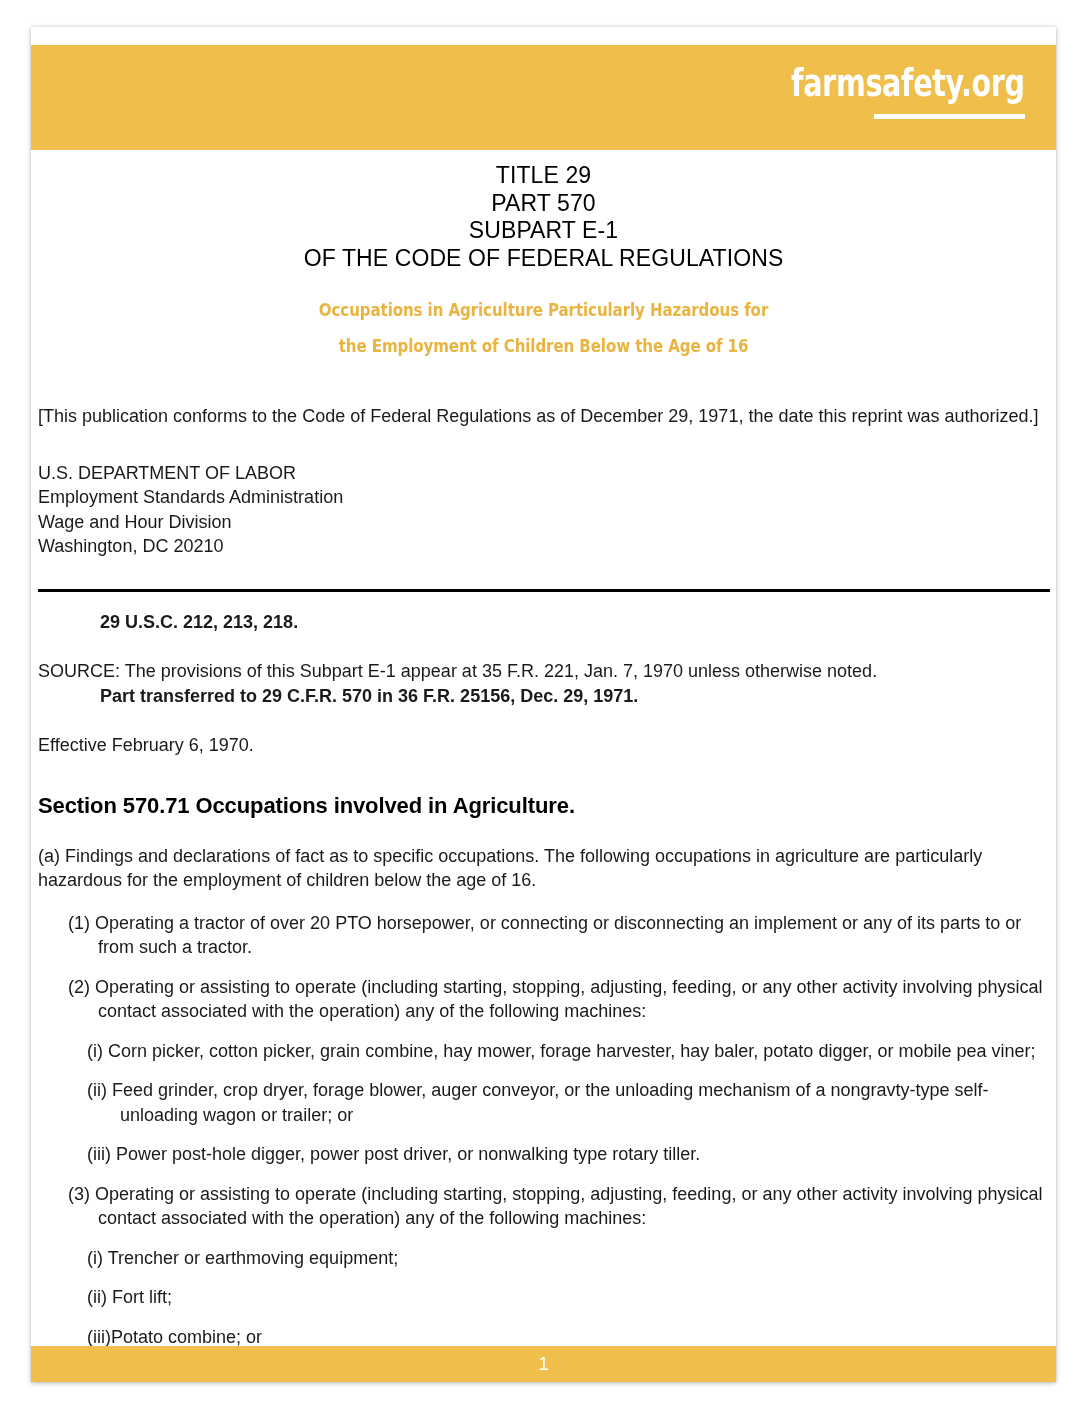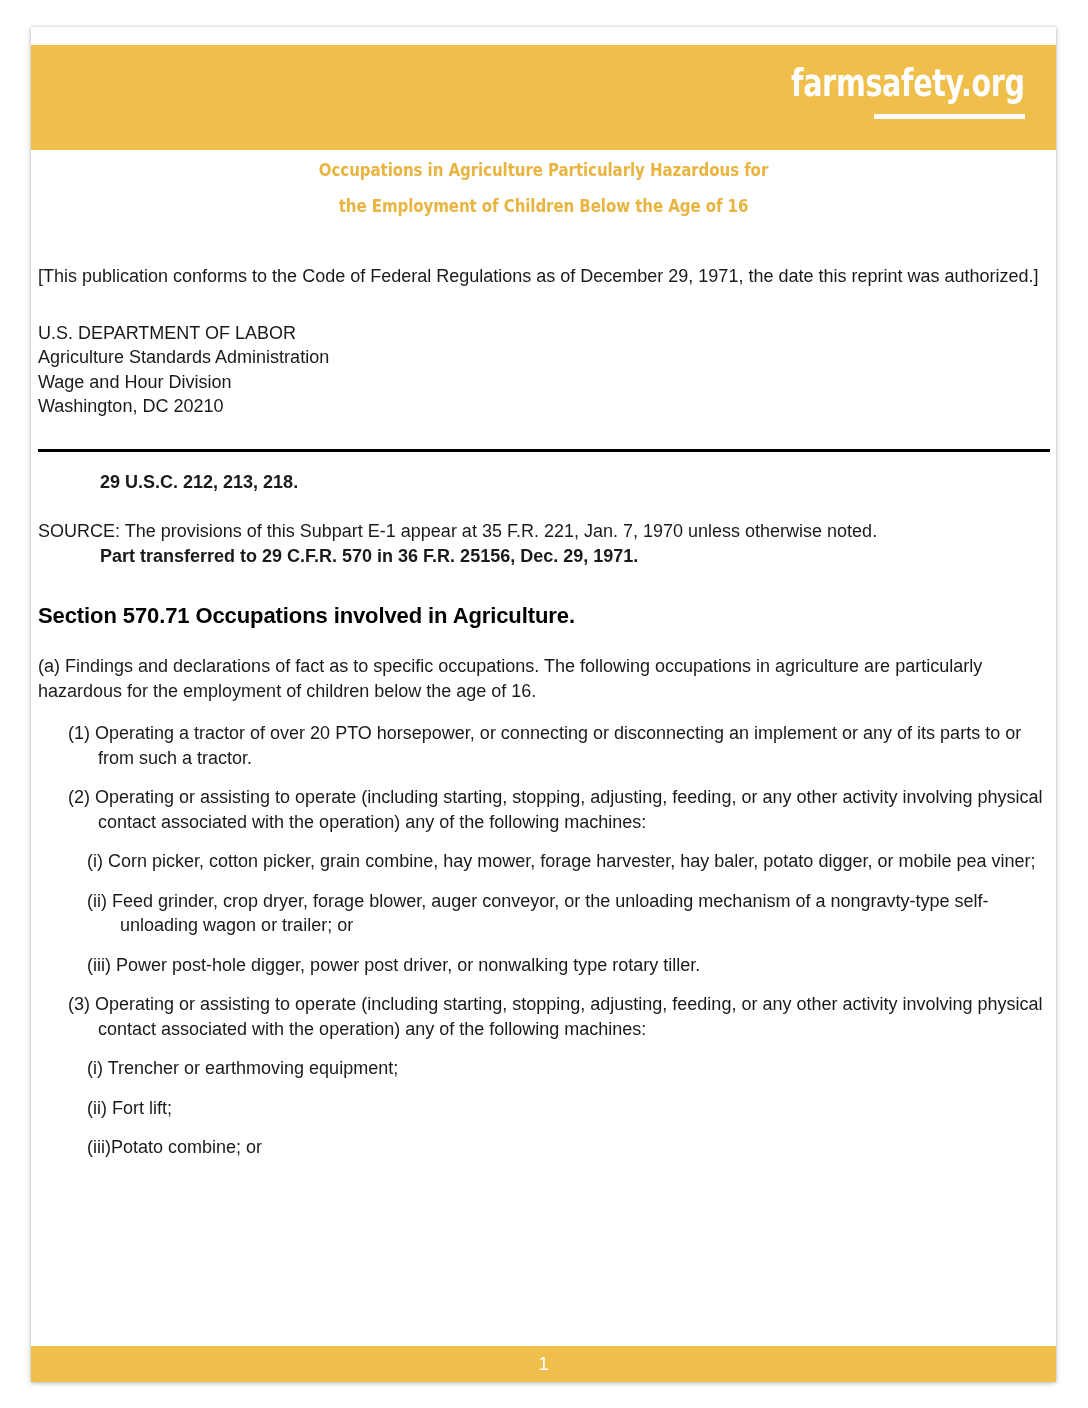--- a/index.html
+++ b/index.html
@@ -215,46 +215,53 @@
 
   <div class="header-band">
     <div class="brand-wrap">
       <div class="brand">farmsafety.org</div>
       <div class="brand-rule"></div>
     </div>
   </div>
 
   <div class="content">
 
+    <div class="title-stack">
+      <span class="tline">TITLE 29</span>
+      <span class="tline">PART 570</span>
+      <span class="tline">SUBPART E-1</span>
+      <span class="tline">OF THE CODE OF FEDERAL REGULATIONS</span>
+    </div>
 
     <div class="subtitle">
       <span class="sline">Occupations in Agriculture Particularly Hazardous for</span>
       <span class="sline">the Employment of Children Below the Age of 16</span>
     </div>
 
     <p class="body-text conform-note">[This publication conforms to the Code of Federal Regulations as of December 29, 1971, the date this reprint was authorized.]</p>
 
     <div class="body-text agency-block">
       <span class="aline">U.S. DEPARTMENT OF LABOR</span>
-      <span class="aline">Agriculture Standards Administration</span>
+      <span class="aline">Employment Standards Administration</span>
       <span class="aline">Wage and Hour Division</span>
       <span class="aline">Washington, DC 20210</span>
     </div>
 
     <div class="rule"></div>
 
     <div class="body-text auth-block">
       <span class="hang-indent">29 U.S.C. 212, 213, 218.</span>
     </div>
 
     <div class="body-text source-block">
       <span class="hang">SOURCE: The provisions of this Subpart E-1 appear at 35 F.R. 221, Jan. 7, 1970 unless otherwise noted.</span>
       <span class="hang-indent">Part transferred to 29 C.F.R. 570 in 36 F.R. 25156, Dec. 29, 1971.</span>
     </div>
 
+    <div class="body-text effective-block">Effective February 6, 1970.</div>
 
     <div class="section-heading">Section 570.71 Occupations involved in Agriculture.</div>
 
     <p class="body-text para-a">(a) Findings and declarations of fact as to specific occupations. The following occupations in agriculture are particularly hazardous for the employment of children below the age of 16.</p>
 
     <ul class="items body-text" id="items-list">
         <li class="item lvl1"><span>(1)</span><span> Operating a tractor of over 20 PTO horsepower, or connecting or disconnecting an implement or any of its parts to or from such a tractor.</span></li>
         <li class="item lvl1"><span>(2)</span><span> Operating or assisting to operate (including starting, stopping, adjusting, feeding, or any other activity involving physical contact associated with the operation) any of the following machines:</span></li>
         <li class="item lvl2"><span>(i)</span><span> Corn picker, cotton picker, grain combine, hay mower, forage harvester, hay baler, potato digger, or mobile pea viner;</span></li>
         <li class="item lvl2"><span>(ii)</span><span> Feed grinder, crop dryer, forage blower, auger conveyor, or the unloading mechanism of a nongravty-type self-unloading wagon or trailer; or</span></li>

